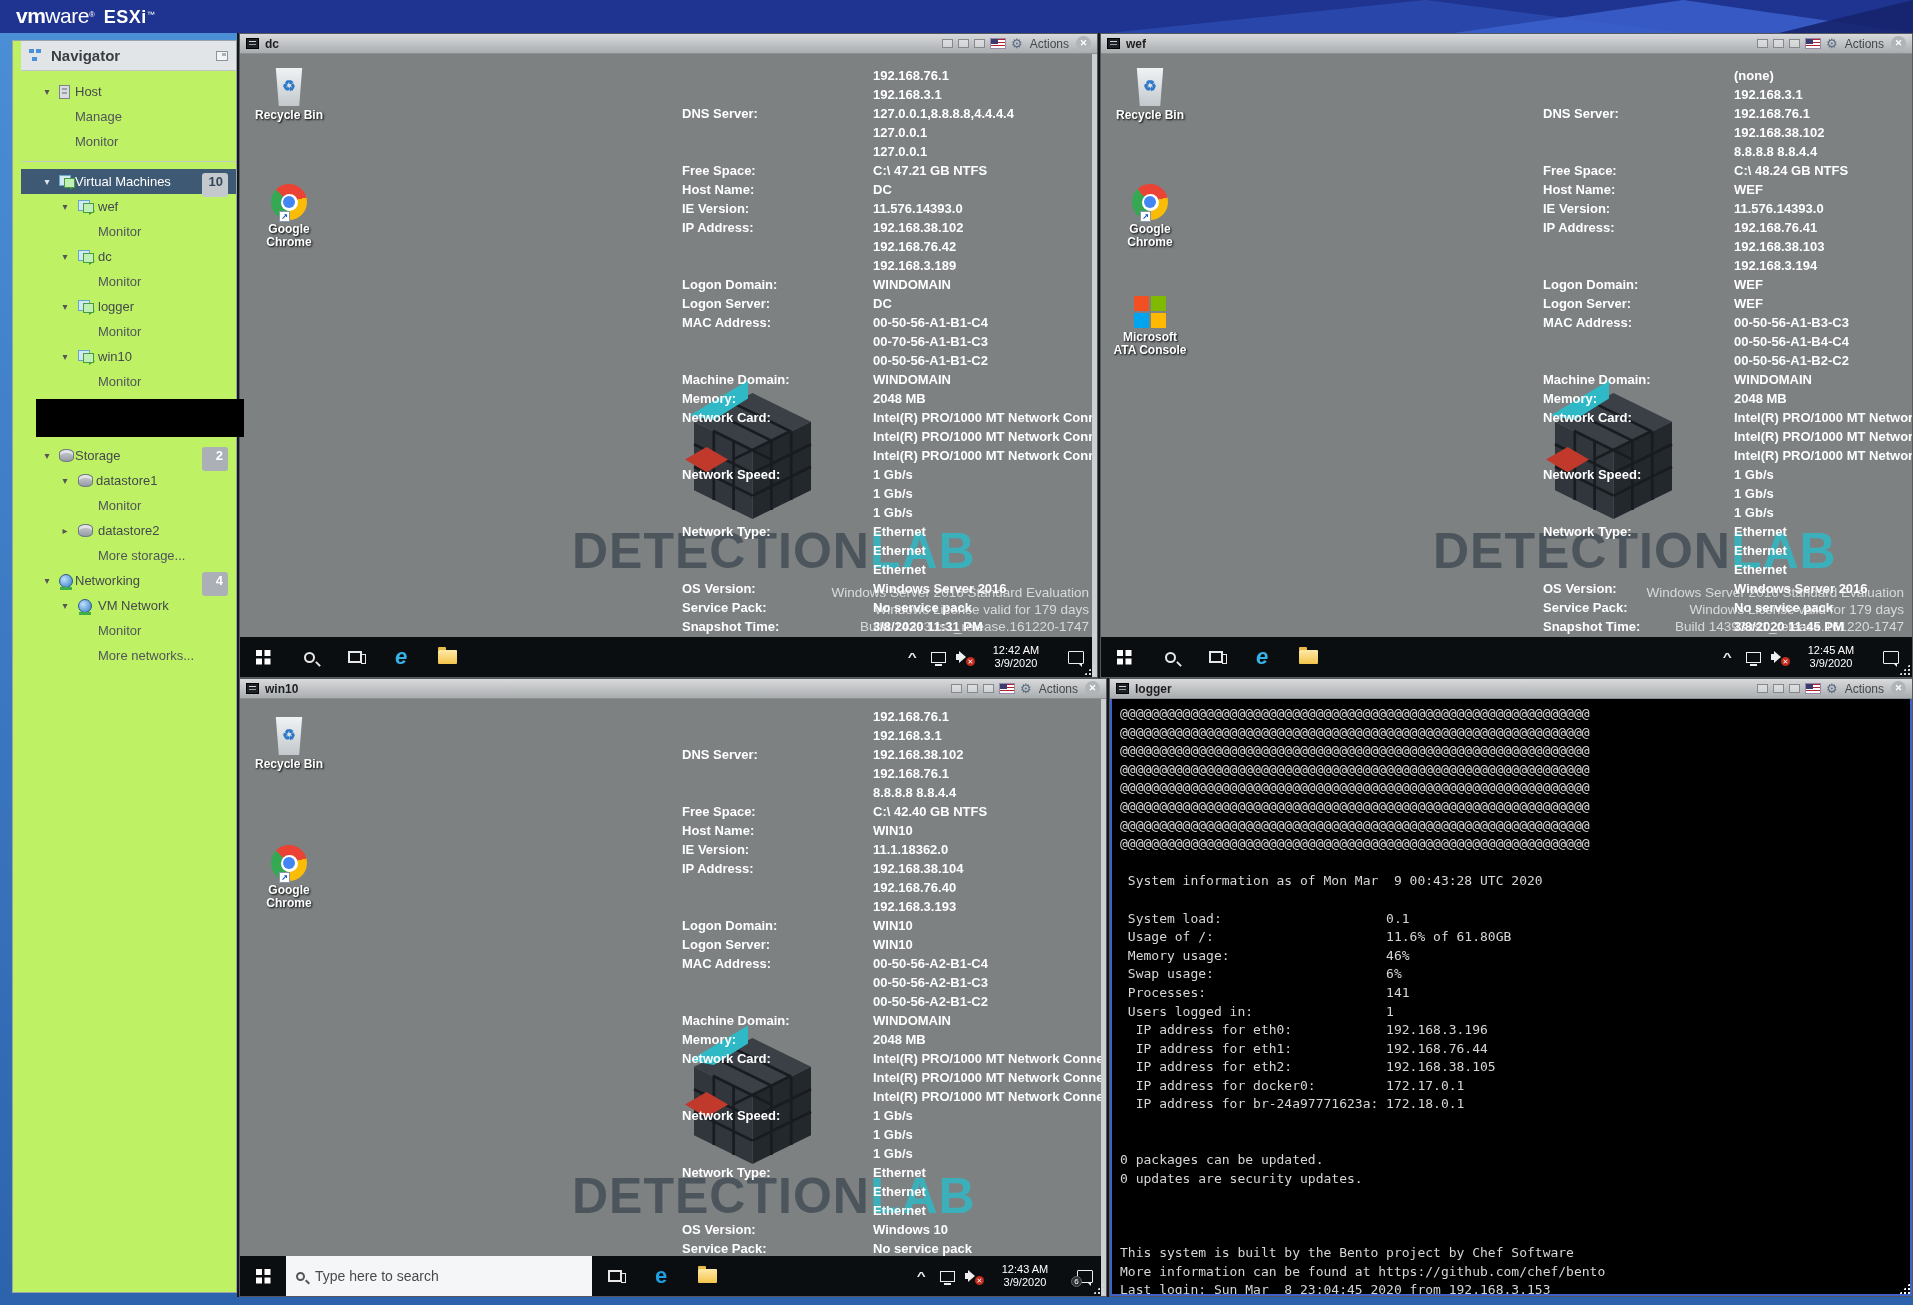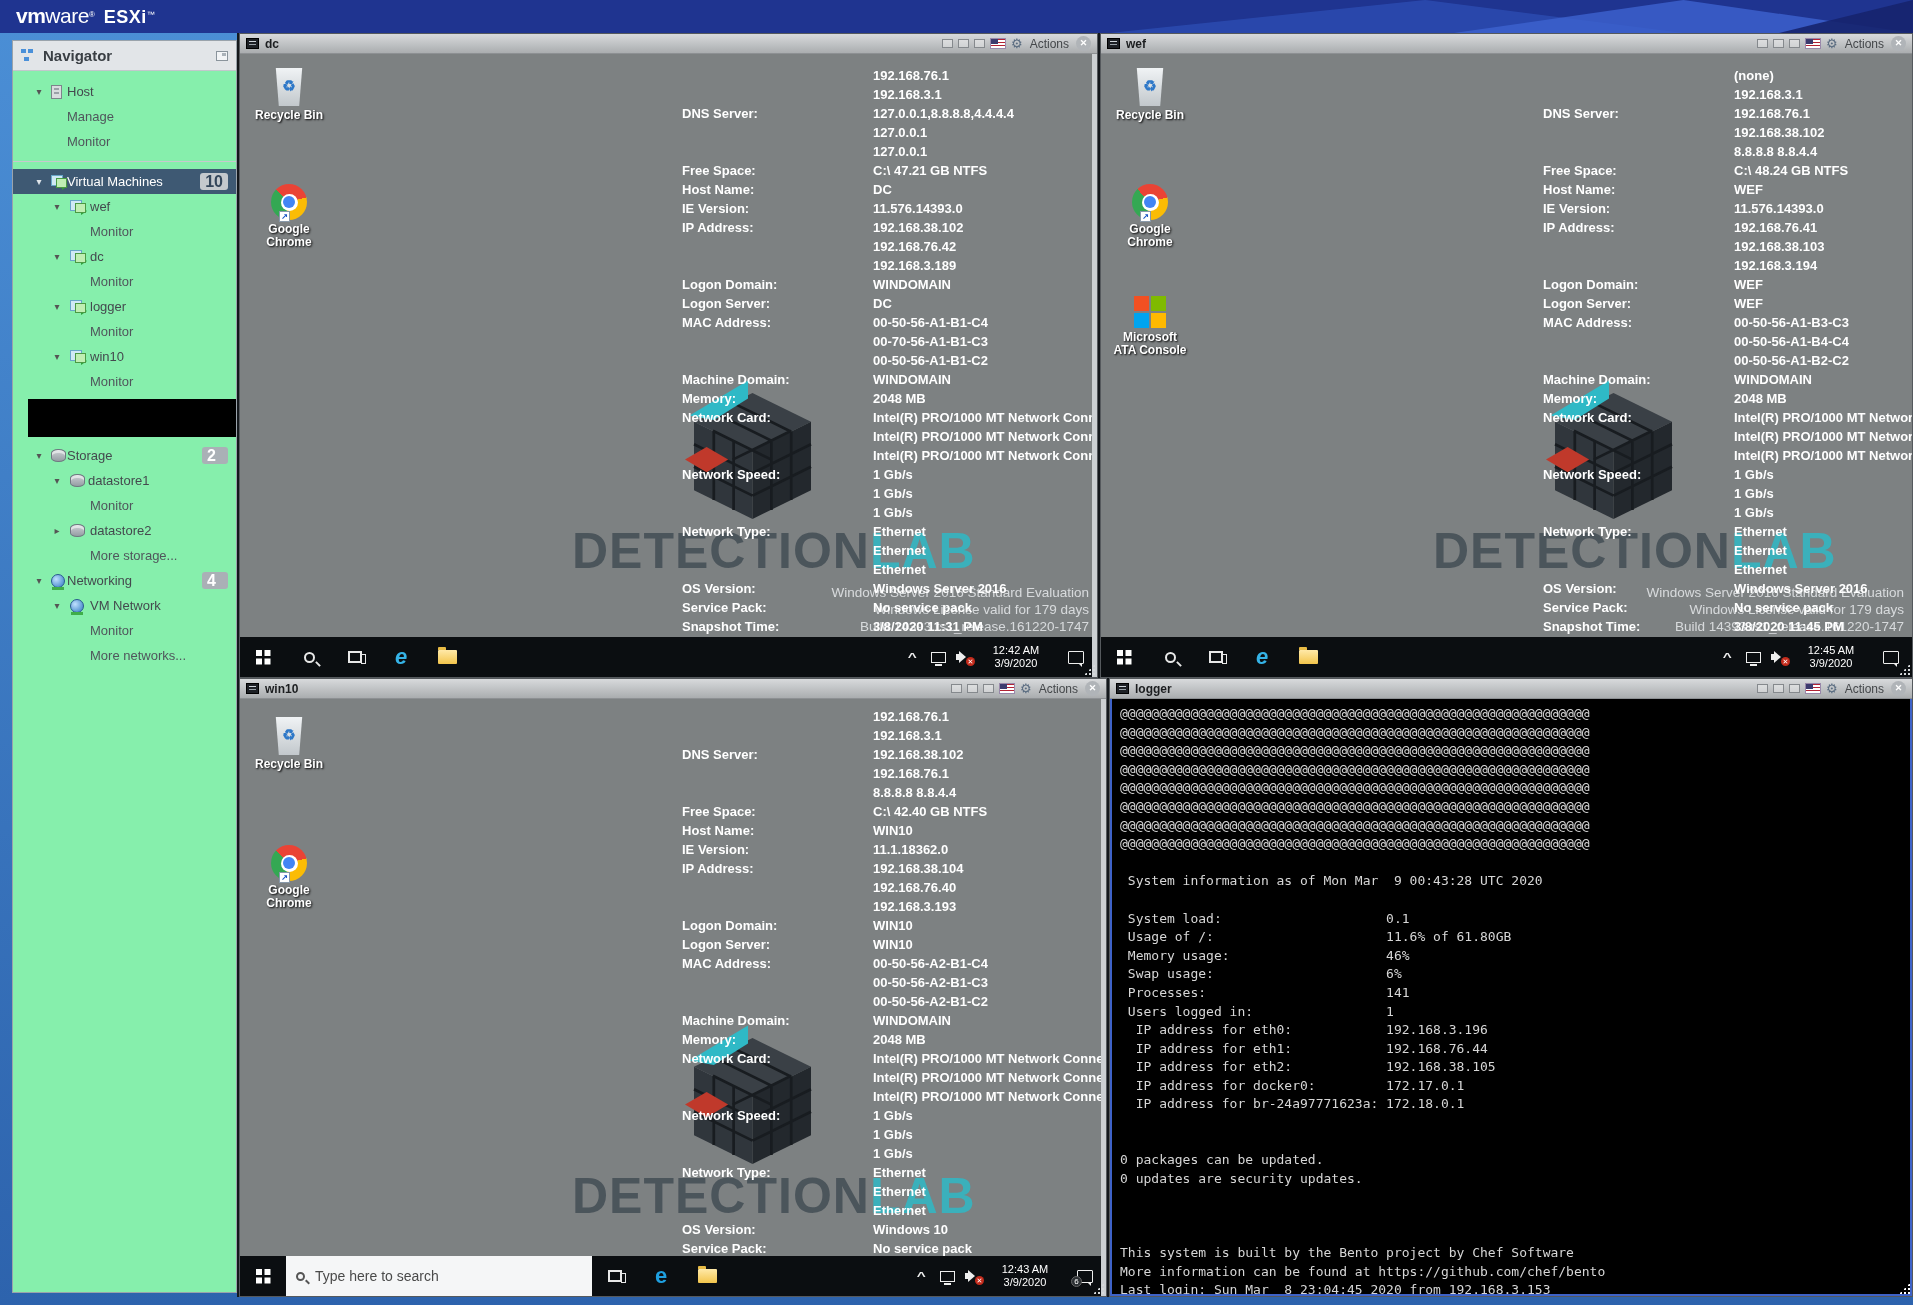--- a/index.html
+++ b/index.html
@@ -13,38 +13,38 @@
   .bshape2 { position:absolute; left:76%; top:0; width:24%; height:100%; background:#3d63cf; clip-path:polygon(0 100%,50% 0,100% 100%); opacity:.8; }
   .bshape3 { position:absolute; left:90%; top:0; width:10%; height:100%; background:#16246e; clip-path:polygon(30% 100%,100% 0,100% 100%); opacity:.9; }
   #logo { position:absolute; left:16px; top:4px; color:#fff; z-index:2; }
   #logo .vm { font-weight:bold; font-size:21px; letter-spacing:-.5px; }
   #logo .ware { font-weight:normal; font-size:21px; letter-spacing:-.5px; }
   #logo sup { font-size:8px; }
   #logo .prod { font-weight:bold; font-size:18px; margin-left:9px; letter-spacing:.5px; }
 
   
   #sidebar { position:absolute; left:12px; top:40px; width:225px; height:1253px;
-    background:#86efac; border:1px solid #9aa3ab; z-index:20; }
+    background:#bef264; border:1px solid #9aa3ab; z-index:20;padding-left:8px; }
   #nav-header { height:30px; border-bottom:1px solid #c2c7cc; display:flex; align-items:center; padding:0 8px; background:#e2e5e8; }
   #nav-header .ttl { font-size:15px; font-weight:bold; color:#3a3f44; margin-left:7px; flex:1; }
   .ic-nav { width:15px; height:13px; position:relative; display:inline-block; }
   .ic-nav::before { content:''; position:absolute; left:0; top:0; width:5px; height:4px; background:#4a90d9; box-shadow:7px 0 0 #4a90d9, 3px 8px 0 #4a90d9; }
   .pin { width:12px; height:10px; border:1px solid #8a949c; background:#f2f4f6; position:relative; }
   .pin::after { content:''; position:absolute; right:1px; top:1px; width:4px; height:3px; background:#aab2b9; }
   #nav-tree { padding-top:8px; }
   .trow { height:25px; display:flex; align-items:center; position:relative; font-size:13px; color:#50565c; }
   .trow.sel { background:#3e5973; color:#fff; }
   .trow .arr { position:absolute; font-size:10px; color:#555; width:12px; text-align:center; }
   .trow.sel .arr { color:#dfe5ea; }
   .trow .lbl { position:absolute; white-space:nowrap; }
   .trow .b { font-weight:normal; color:#44494e; }
   .trow.sel .b { color:#fff; }
-  .badge { position:absolute; right:8px; top:4px; min-width:26px; height:17px; padding:0 5px;
-    border-radius:3px; background:#aab0b6; color:#fff; font-size:16px; font-weight:bold;
-    line-height:17px; text-align:left; }
+  .badge { position:absolute; right:8px; top:4px; min-width:26px; height:24px; padding:0 5px;
+    border-radius:3px; background:#aab0b6; color:#fff; font-size:13px; font-weight:bold;
+    line-height:17px; text-align:right; }
   .trow.sel .badge { background:#c4c9cd; color:#33465a; }
   .tdivider { height:1px; background:#c6cacd; margin:7px 0; }
   .tredacted { height:38px; background:#000; margin:5px 0 6px 15px; width:208px; }
   .ic-host { width:11px; height:14px; border:1px solid #7d848b; background:#d9dcdf; position:relative; display:inline-block; }
   .ic-host::after { content:''; position:absolute; left:2px; top:2px; width:5px; height:2px; background:#9aa1a8; box-shadow:0 4px 0 #9aa1a8; }
   .ic-vm { width:16px; height:13px; position:relative; display:inline-block; }
   .ic-vm::before { content:''; position:absolute; left:0; top:0; width:10px; height:9px; background:#cfe9f5; border:1px solid #68a7c8; }
   .ic-vm::after { content:''; position:absolute; left:5px; top:3px; width:9px; height:8px; background:#bfefb3; border:1px solid #4a9a44; }
   .ic-vm .play { position:absolute; right:-1px; bottom:-2px; width:0; height:0; border-left:6px solid #2f9e38; border-top:4px solid transparent; border-bottom:4px solid transparent; }
   .ic-db { width:15px; height:13px; background:linear-gradient(180deg,#cdd1d5,#969da4); border:1px solid #6f7880; border-radius:7px/4px; display:inline-block; box-shadow:inset 0 3px 0 rgba(255,255,255,.5); }

